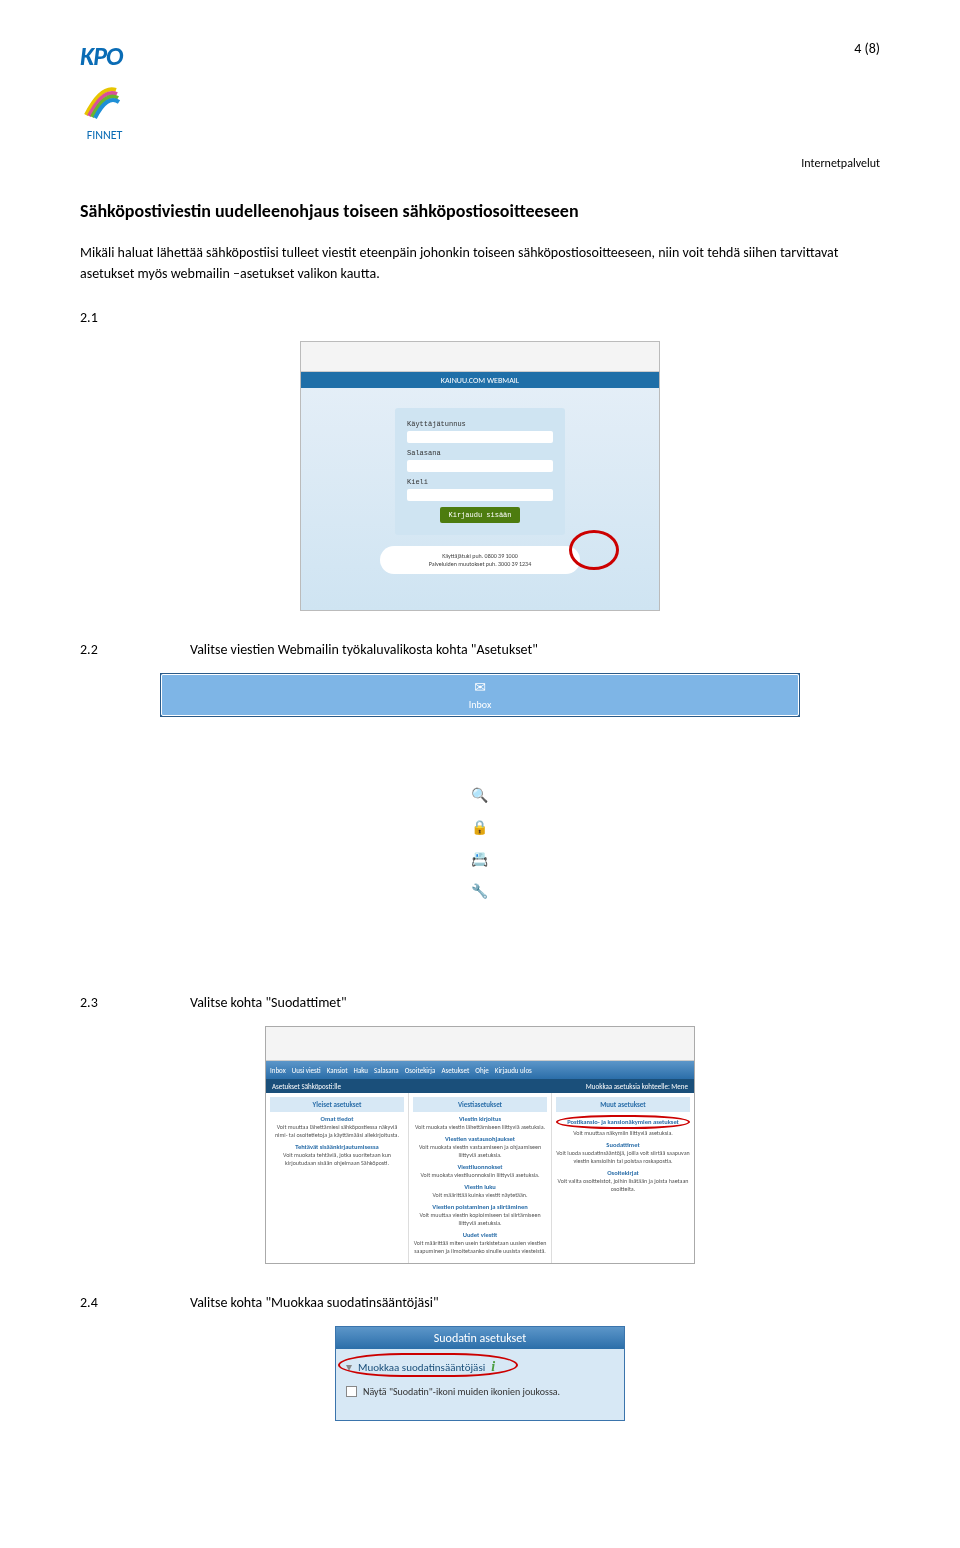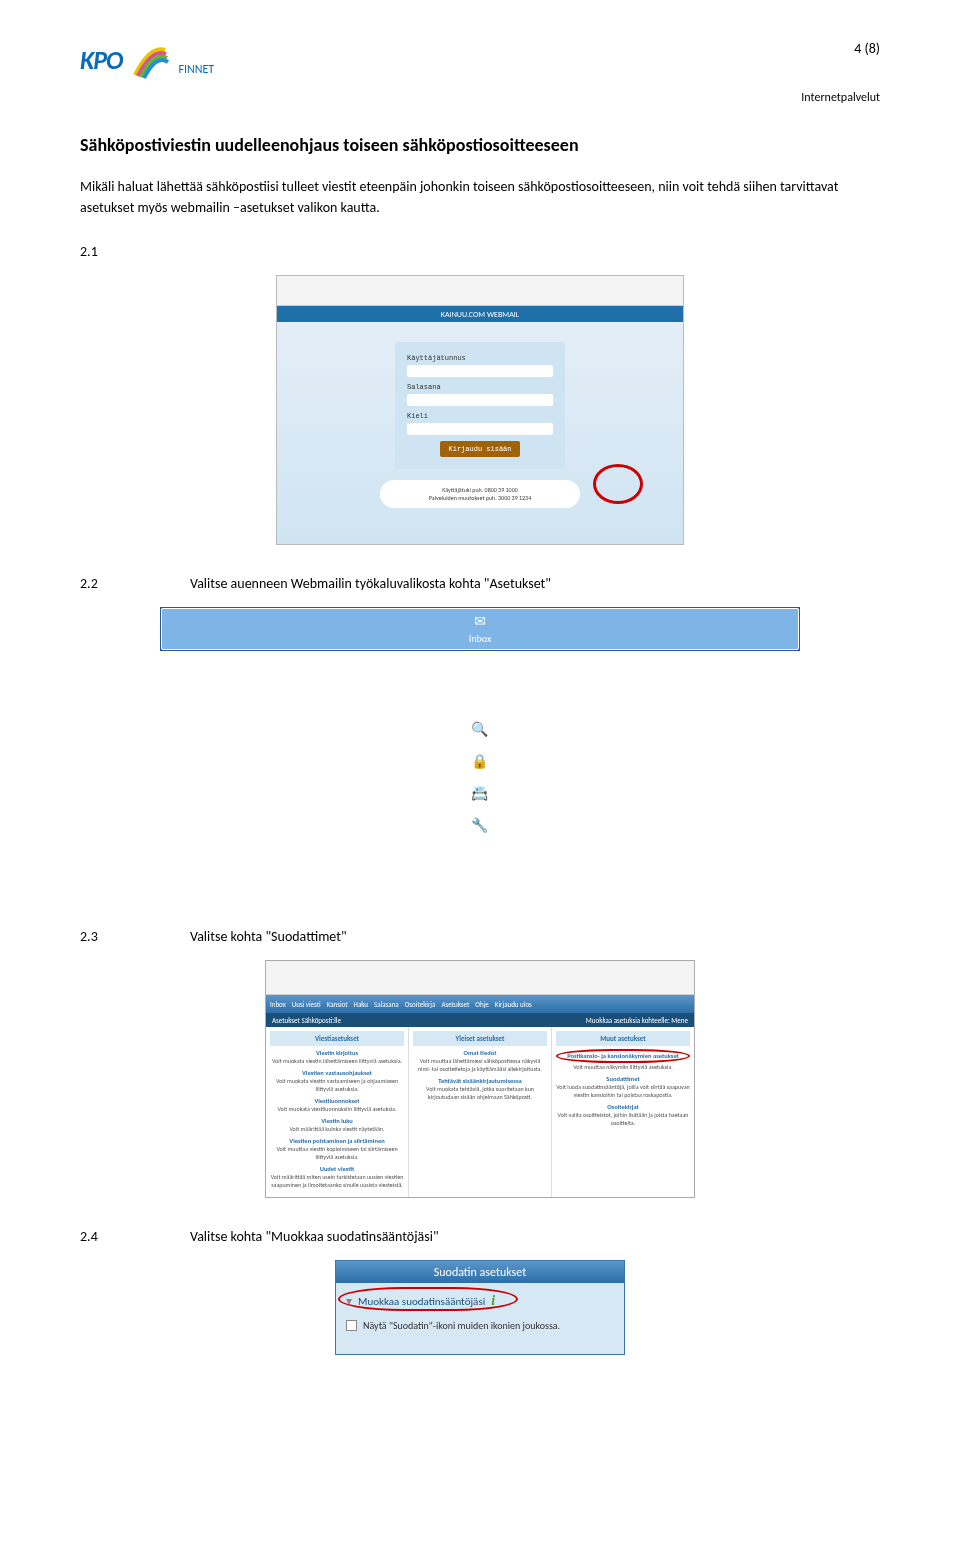--- a/index.html
+++ b/index.html
@@ -14,20 +14,21 @@
   .header-row {
     display: flex;
     justify-content: space-between;
     align-items: flex-start;
     margin-bottom: 10px;
   }
   .logo-block {
     display: flex;
     align-items: center;
     gap: 8px;
+    flex-direction: column;
   }
   .logo-kpo {
     font-weight: bold;
     font-size: 26px;
     color: #0a6cb5;
     font-style: italic;
     letter-spacing: -1px;
   }
   .logo-swirl {
     width: 40px;
@@ -70,21 +71,21 @@
   .screenshot-wrap {
     text-align: center;
     margin-bottom: 30px;
   }
   .screenshot-wrap img, .screenshot-wrap .mock {
     display: inline-block;
   }
 
   
   .mock-login {
-    width: 408px;
+    width: 360px;
     height: 270px;
     border: 1px solid #bbb;
     background: linear-gradient(#e8f0f8, #cfe4f2);
     position: relative;
     font-size: 7px;
   }
   .mock-login .topbar { height: 30px; background: #f4f4f4; border-bottom: 1px solid #ccc; }
   .mock-login .bluebar { height: 16px; background: #1f6fa8; color: #fff; text-align: center; line-height: 16px; font-size: 8px; }
   .mock-login .loginbox {
     width: 170px;
@@ -97,21 +98,21 @@
     color: #333;
     font-family: Liberation Mono, monospace;
   }
   .mock-login .loginbox .field {
     background: #fff;
     height: 12px;
     border-radius: 2px;
     margin: 3px 0 6px;
   }
   .mock-login .loginbox .btn {
-    background: #a16207;
+    background: #4d7c0f;
     color: #fff;
     text-align: center;
     padding: 4px;
     border-radius: 2px;
     font-size: 7px;
     width: 80px;
     margin: 6px auto 0;
   }
   .mock-login .infobox {
     width: 200px;
@@ -315,21 +316,21 @@
     <div class="infobox">
       <div>Käyttäjätuki puh. 0800 39 1000</div>
       <div>Palveluiden muutokset puh. 3000 39 1234</div>
     </div>
     <div class="circle"></div>
   </div>
 </div>
 
 <div class="numbered-row">
   <span class="num">2.2</span>
-  <span>Valitse auenneen Webmailin työkaluvalikosta kohta "Asetukset"</span>
+  <span>Valitse viestien Webmailin työkaluvalikosta kohta "Asetukset"</span>
 </div>
 
 <div class="screenshot-wrap">
   <div class="mock mock-toolbar">
     <div class="item selected">
       <span class="ticon">✉</span>
       <span>Inbox</span>
     </div>
     <div class="item">
       <span class="ticon">✎</span>
@@ -387,32 +388,32 @@
     </div>
     <div class="darkbluebar">
       <span>Asetukset Sähköposti:lle</span>
       <span>
         <span>Muokkaa asetuksia kohteelle:</span>
         <span>Mene</span>
       </span>
     </div>
     <div class="cols">
       <div class="col">
+        <div class="colhdr">Yleiset asetukset</div>
+        <div class="sect"><b>Omat tiedot</b><span>Voit muuttaa lähettämiesi sähköpostiessa näkyviä nimi- tai osoitetietoja ja käyttämääsi allekirjoitusta.</span></div>
+        <div class="sect"><b>Tehtävät sisäänkirjautumisessa</b><span>Voit muokata tehtäviä, jotka suoritetaan kun kirjoutudaan sisään ohjelmaan Sähköposti.</span></div>
+      </div>
+      <div class="col">
         <div class="colhdr">Viestiasetukset</div>
         <div class="sect"><b>Viestin kirjoitus</b><span>Voit muokata viestin lähettämiseen liittyviä asetuksia.</span></div>
         <div class="sect"><b>Viestien vastausohjaukset</b><span>Voit muokata viestin vastaamiseen ja ohjaamiseen liittyviä asetuksia.</span></div>
         <div class="sect"><b>Viestiluonnokset</b><span>Voit muokata viestiluonnoksiin liittyviä asetuksia.</span></div>
         <div class="sect"><b>Viestin luku</b><span>Voit määrittää kuinka viestit näytetään.</span></div>
         <div class="sect"><b>Viestien poistaminen ja siirtäminen</b><span>Voit muuttaa viestin kopioimiseen tai siirtämiseen liittyviä asetuksia.</span></div>
         <div class="sect"><b>Uudet viestit</b><span>Voit määrittää miten usein tarkistetaan uusien viestien saapuminen ja ilmoitetaanko sinulle uusista viesteistä.</span></div>
-      </div>
-      <div class="col">
-        <div class="colhdr">Yleiset asetukset</div>
-        <div class="sect"><b>Omat tiedot</b><span>Voit muuttaa lähettämiesi sähköpostiessa näkyviä nimi- tai osoitetietoja ja käyttämääsi allekirjoitusta.</span></div>
-        <div class="sect"><b>Tehtävät sisäänkirjautumisessa</b><span>Voit muokata tehtäviä, jotka suoritetaan kun kirjoutudaan sisään ohjelmaan Sähköposti.</span></div>
       </div>
       <div class="col">
         <div class="colhdr">Muut asetukset</div>
         <div class="sect"><span class="redring">
               <b>Postikansio- ja kansionäkymien asetukset</b>
             </span><span>Voit muuttaa näkymiin liittyviä asetuksia.</span></div>
         <div class="sect"><b>Suodattimet</b><span>Voit luoda suodatinsääntöjä, joilla voit siirtää saapuvan viestin kansioihin tai poistaa roskapostia.</span></div>
         <div class="sect"><b>Osoitekirjat</b><span>Voit valita osoitteistot, joihin lisätään ja joista haetaan osoitteita.</span></div>
       </div>
     </div>

